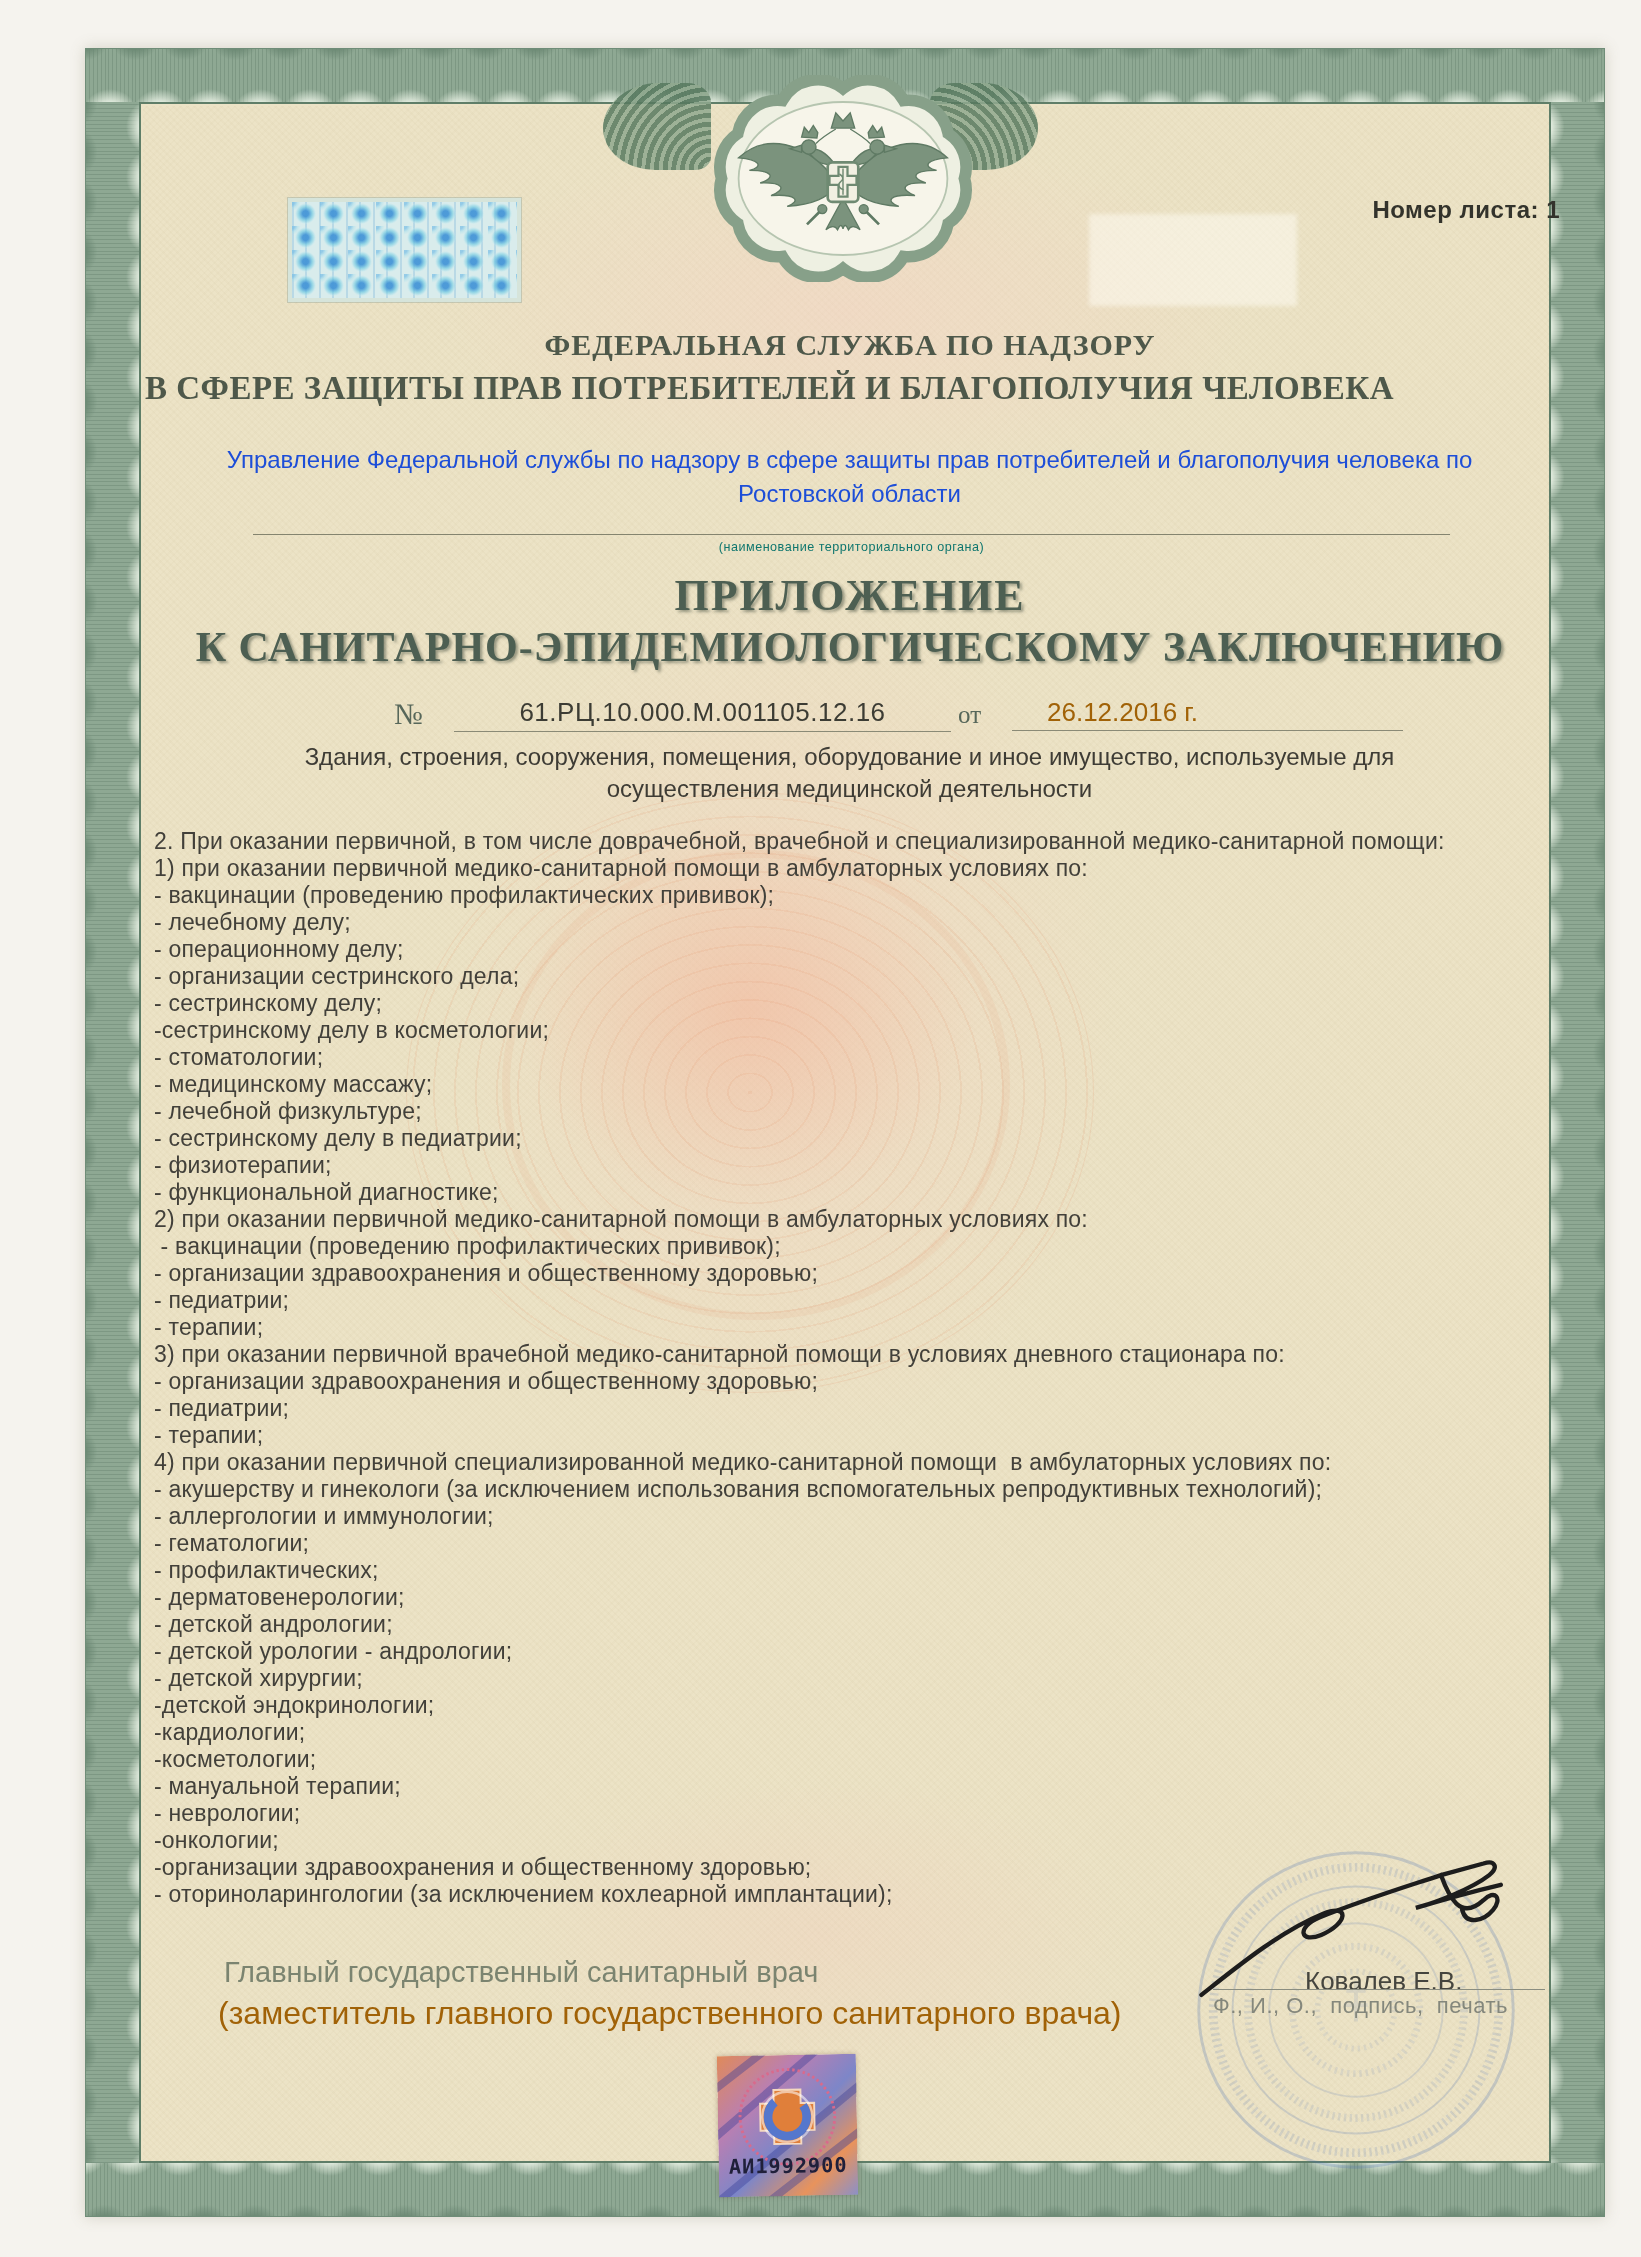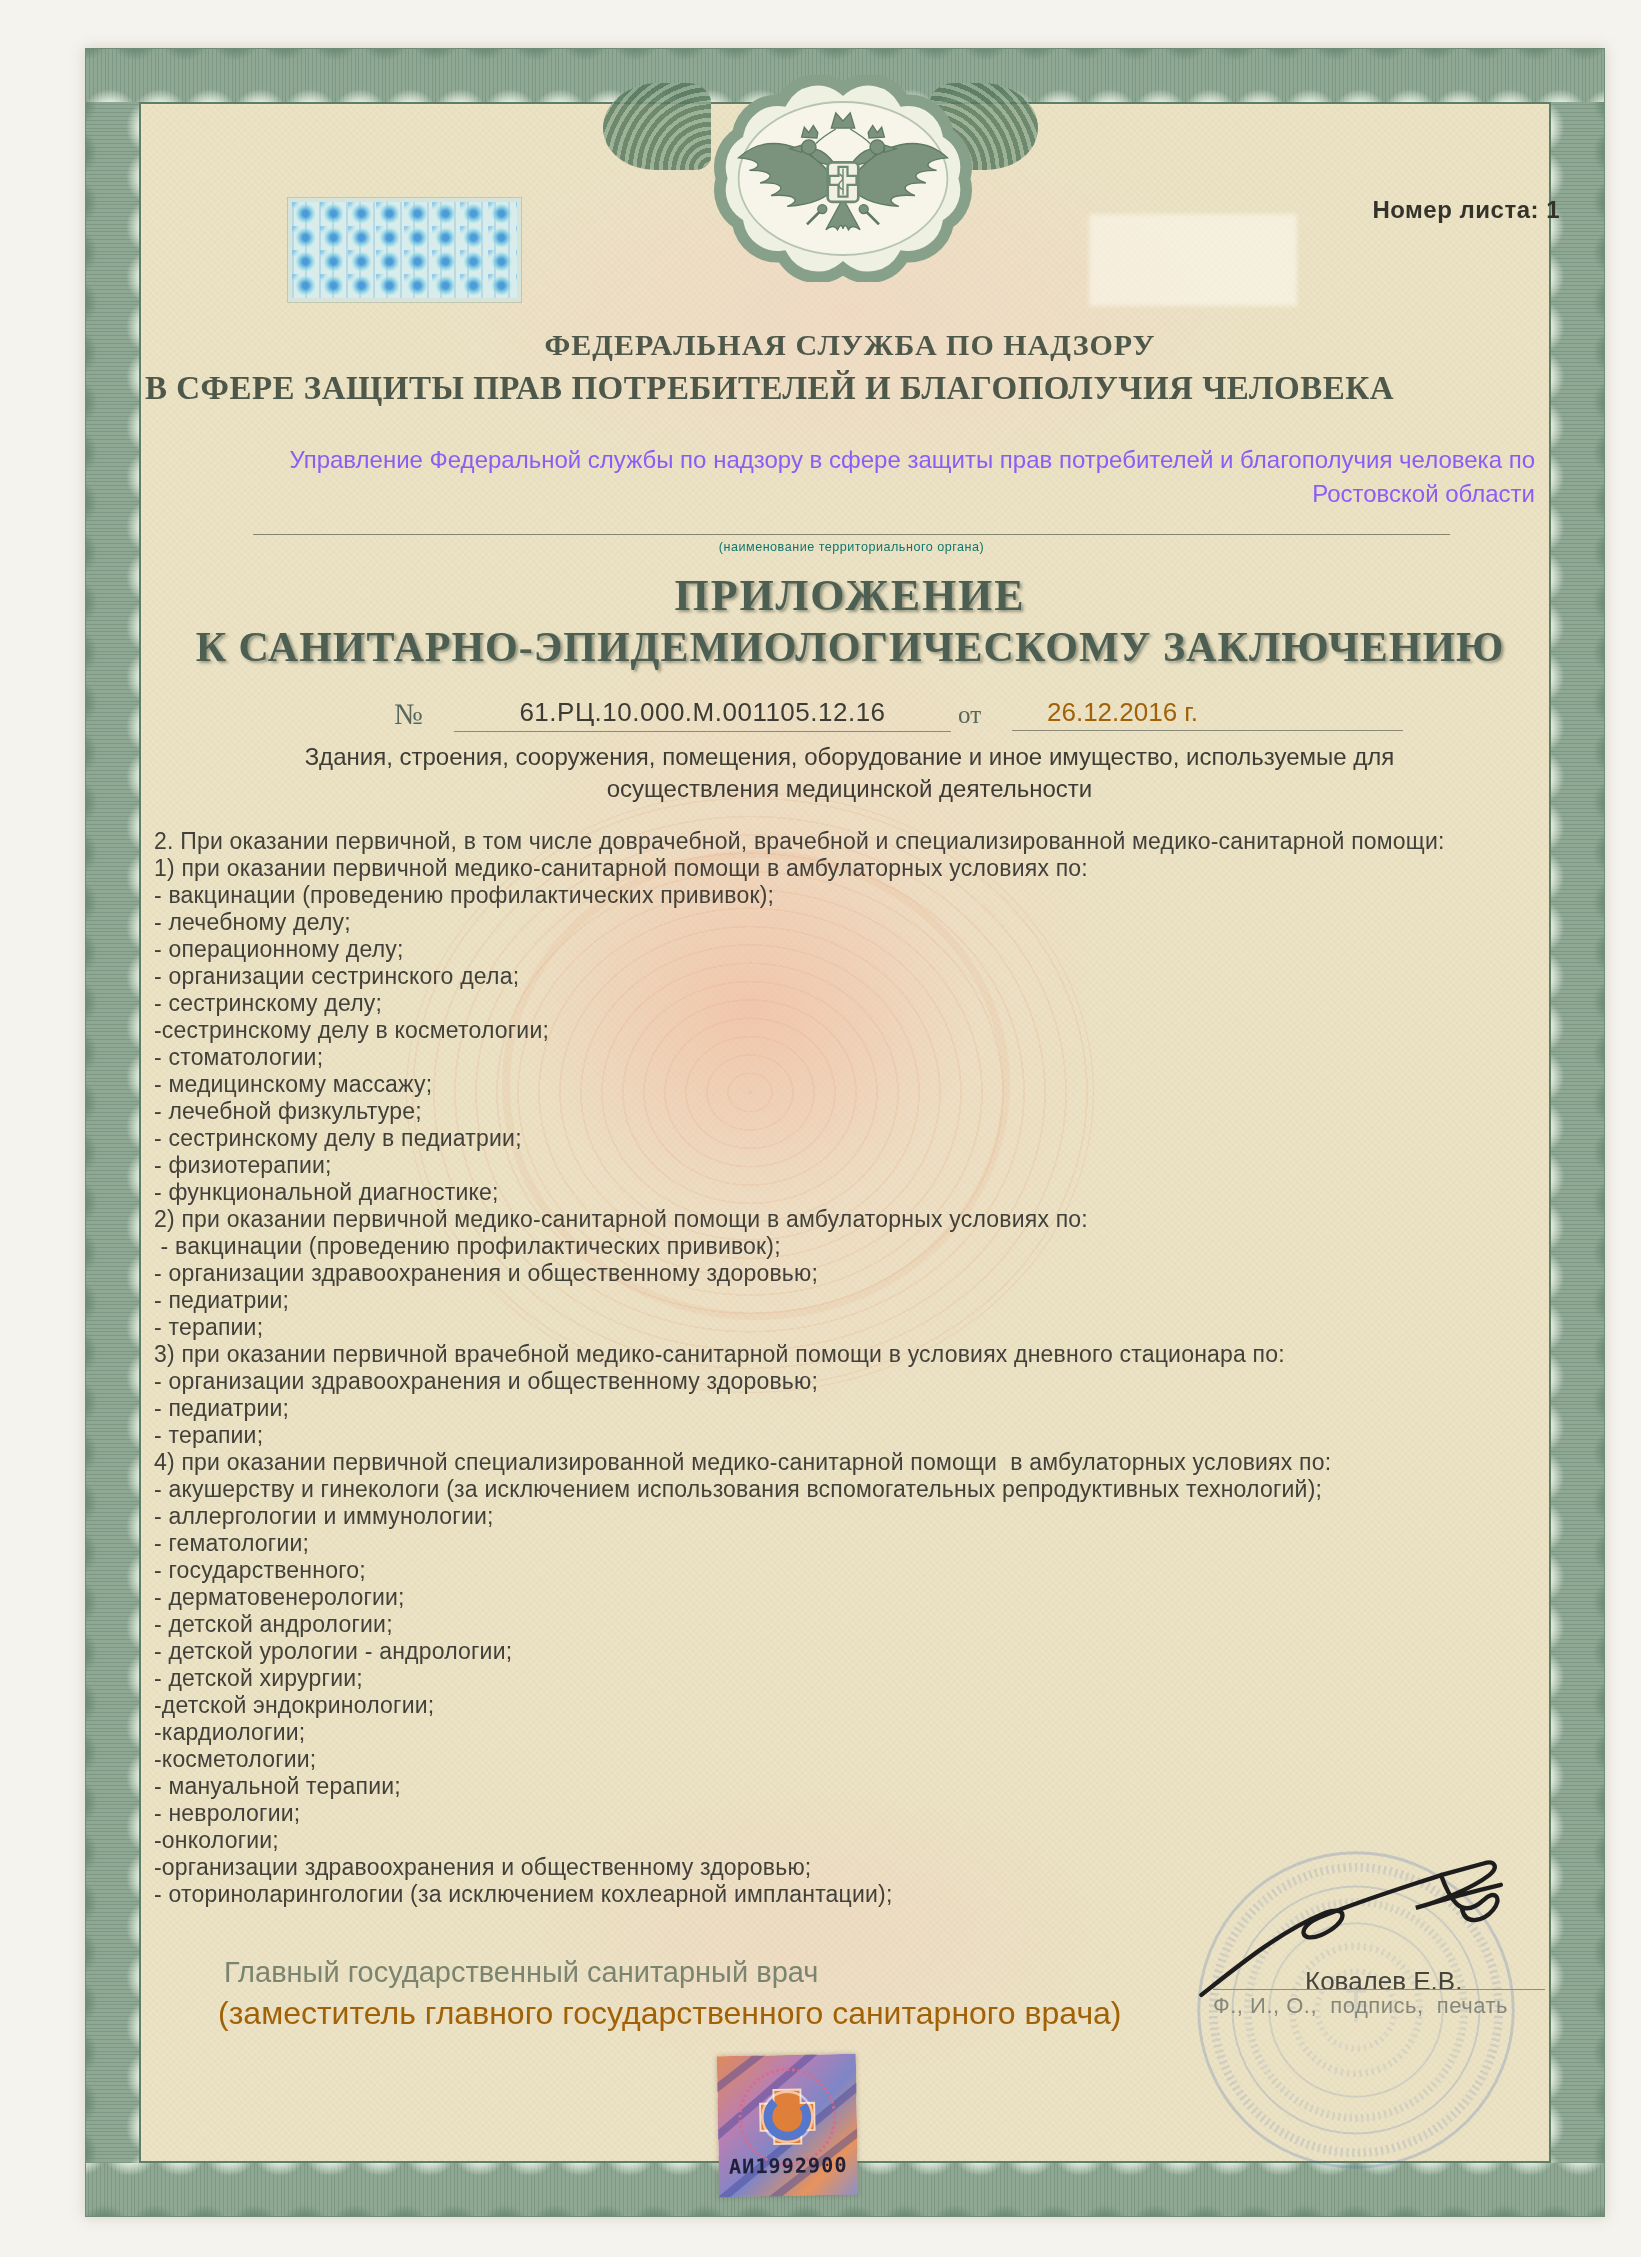--- a/index.html
+++ b/index.html
@@ -64,22 +64,22 @@
   .flank.r{left:930px;top:83px;border-radius:30% 70% 65% 20%;
     background:repeating-radial-gradient(circle at 0% 100%, #57795f 0 4.8px, #90a98f 4.8px 8.7px);}
   .emblem{position:absolute;left:707px;top:75px;width:272px;height:207px;}
   
   .sheet-no{position:absolute;left:1352px;top:196px;width:208px;text-align:right;
     font-size:24px;font-weight:bold;color:#33332c;letter-spacing:0.5px;}
   .agency1{position:absolute;left:145px;top:328px;width:1410px;text-align:center;
     font-family:"Liberation Serif", serif;font-weight:bold;font-size:30px;color:#4e584a;letter-spacing:1px;}
   .agency2{position:absolute;left:145px;top:370px;width:1410px;text-align:left;
     font-family:"Liberation Serif", serif;font-weight:bold;font-size:33px;color:#4e584a;letter-spacing:0.5px;}
-  .dept{position:absolute;left:164px;width:1371px;text-align:right;
-    font-size:24px;color:#8b5cf6;}
+  .dept{position:absolute;left:164px;width:1371px;text-align:center;
+    font-size:24px;color:#1d4ed8;}
   .dept.l1{top:446px;}
   .dept.l2{top:480px;}
   .rule{position:absolute;left:253px;top:534px;width:1197px;border-bottom:1.9px solid #84846f;}
   .rule-caption{position:absolute;left:253px;top:540px;width:1197px;text-align:center;
     font-size:12.6px;color:#0f766e;letter-spacing:0.5px;}
   .title1{position:absolute;left:145px;top:570px;width:1410px;text-align:center;
     font-family:"Liberation Serif", serif;font-weight:bold;font-size:44px;color:#4d5f52;
     letter-spacing:1.9px;text-shadow:2.4px 2.4px 2.9px rgba(50,62,48,.45);}
   .title2{position:absolute;left:145px;top:623px;width:1410px;text-align:center;
     font-family:"Liberation Serif", serif;font-weight:bold;font-size:42px;color:#4d5f52;
@@ -201,21 +201,21 @@
       <div class="body-line">- педиатрии;</div>
       <div class="body-line">- терапии;</div>
       <div class="body-line">3) при оказании первичной врачебной медико-санитарной помощи в условиях дневного стационара по:</div>
       <div class="body-line">- организации здравоохранения и общественному здоровью;</div>
       <div class="body-line">- педиатрии;</div>
       <div class="body-line">- терапии;</div>
       <div class="body-line">4) при оказании первичной специализированной медико-санитарной помощи  в амбулаторных условиях по:</div>
       <div class="body-line">- акушерству и гинекологи (за исключением использования вспомогательных репродуктивных технологий);</div>
       <div class="body-line">- аллергологии и иммунологии;</div>
       <div class="body-line">- гематологии;</div>
-      <div class="body-line">- государственного;</div>
+      <div class="body-line">- профилактических;</div>
       <div class="body-line">- дерматовенерологии;</div>
       <div class="body-line">- детской андрологии;</div>
       <div class="body-line">- детской урологии - андрологии;</div>
       <div class="body-line">- детской хирургии;</div>
       <div class="body-line">-детской эндокринологии;</div>
       <div class="body-line">-кардиологии;</div>
       <div class="body-line">-косметологии;</div>
       <div class="body-line">- мануальной терапии;</div>
       <div class="body-line">- неврологии;</div>
       <div class="body-line">-онкологии;</div>

